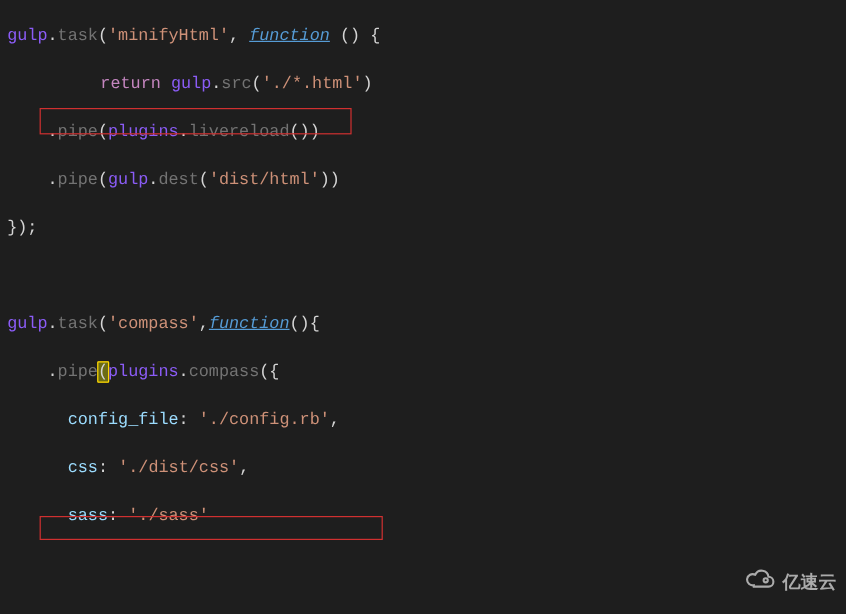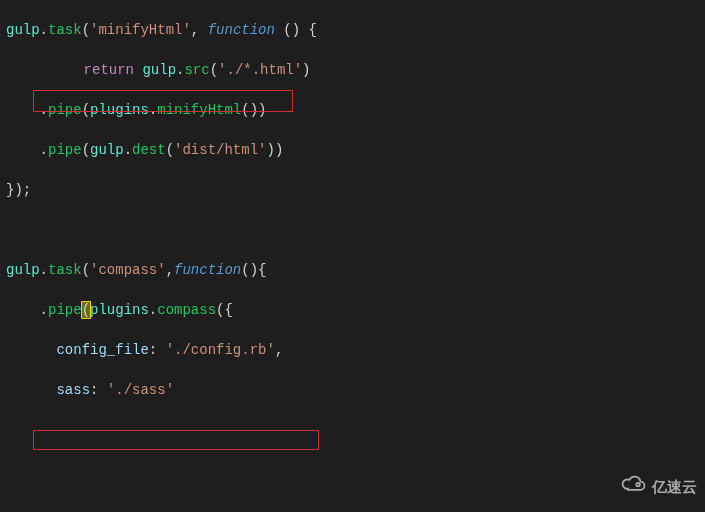--- a/index.html
+++ b/index.html
@@ -13,25 +13,25 @@
     height: 512px;
     overflow: hidden;
     position: relative;
   }
   .code-area {
     padding: 0 6px;
     white-space: pre;
   }
   .line { display: block; height: 20px; }
   
-  .obj { color: #5eead4; }
+  .obj { color: #8b5cf6; }
   .punct { color: #d4d4d4; }
-  .method { color: #22c55e; text-align: center; }
+  .method { color: #737373; text-align: center; }
   .str { color: #ce9178; }
-  .key { color: #569cd6; font-style: italic; }  
+  .key { color: #569cd6; font-style: italic; text-decoration: underline; }  
   .kw-return { color: #c586c0; margin-left: 44px; }
   .propkey { color: #9cdcfe; }
   .paren-match { background: rgba(255,255,0,.35); border: 1px solid #ffd700; border-radius: 1px; margin: -1px; }
 
   .red-box {
     position: absolute;
     border: 1.5px solid #d03030;
     pointer-events: none;
   }
   .box1 { left: 33px; top: 90px; width: 260px; height: 22px; }
@@ -51,27 +51,28 @@
     opacity: .9;
   }
   .watermark svg { width: 28px; height: 18px; }
 </style>
 </head>
 <body>
 
 <div class="code-area">
 <span class="line"><span class="obj">gulp</span><span class="punct">.</span><span class="method">task</span><span class="punct">(</span><span class="str">'minifyHtml'</span><span class="punct">, </span><span class="key">function</span><span class="punct"> () {</span></span>
 <span class="line"><span>    </span><span class="kw-return">return</span><span class="obj"> gulp</span><span class="punct">.</span><span class="method">src</span><span class="punct">(</span><span class="str">'./*.html'</span><span class="punct">)</span></span>
-<span class="line"><span>    </span><span class="punct">.</span><span class="method">pipe</span><span class="punct">(</span><span class="obj">plugins</span><span class="punct">.</span><span class="method">minifyHtml</span><span class="punct">()</span><span class="punct">)</span></span>
+<span class="line"><span>    </span><span class="punct">.</span><span class="method">pipe</span><span class="punct">(</span><span class="obj">plugins</span><span class="punct">.</span><span class="method">livereload</span><span class="punct">()</span><span class="punct">)</span></span>
 <span class="line"><span>    </span><span class="punct">.</span><span class="method">pipe</span><span class="punct">(</span><span class="obj">gulp</span><span class="punct">.</span><span class="method">dest</span><span class="punct">(</span><span class="str">'dist/html'</span><span class="punct">))</span></span>
 <span class="line"><span class="punct">});</span></span>
 <span class="line"><span></span></span>
 <span class="line"><span class="obj">gulp</span><span class="punct">.</span><span class="method">task</span><span class="punct">(</span><span class="str">'compass'</span><span class="punct">,</span><span class="key">function</span><span class="punct">(){</span></span>
 <span class="line"><span>    </span><span class="punct">.</span><span class="method">pipe</span><span class="punct paren-match">(</span><span class="obj">plugins</span><span class="punct">.</span><span class="method">compass</span><span class="punct">({</span></span>
 <span class="line"><span>      </span><span class="propkey">config_file</span><span class="punct">: </span><span class="str">'./config.rb'</span><span class="punct">,</span></span>
+<span class="line"><span>      </span><span class="propkey">css</span><span class="punct">: </span><span class="str">'./dist/css'</span><span class="punct">,</span></span>
 <span class="line"><span>      </span><span class="propkey">sass</span><span class="punct">: </span><span class="str">'./sass'</span></span>
 
 
 
 
 
 
 
 
 

